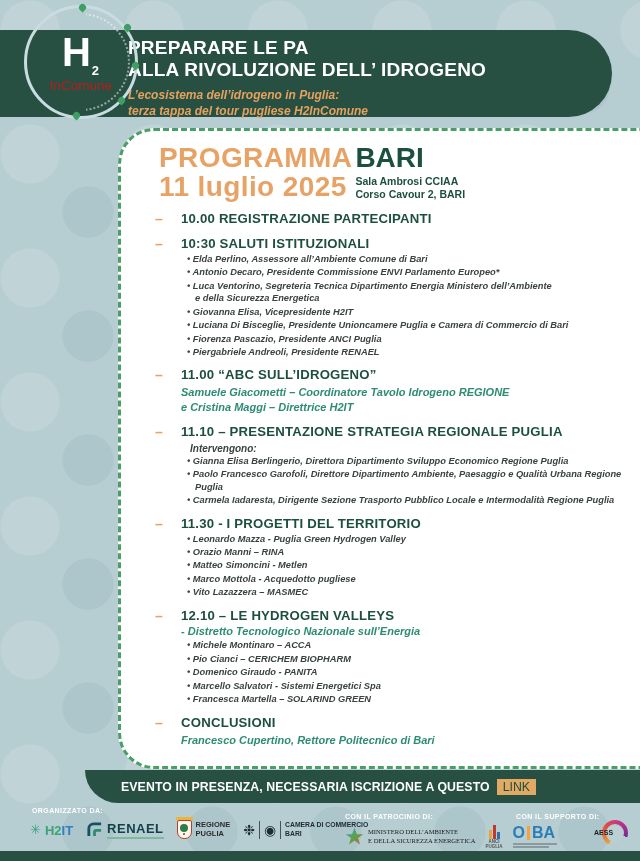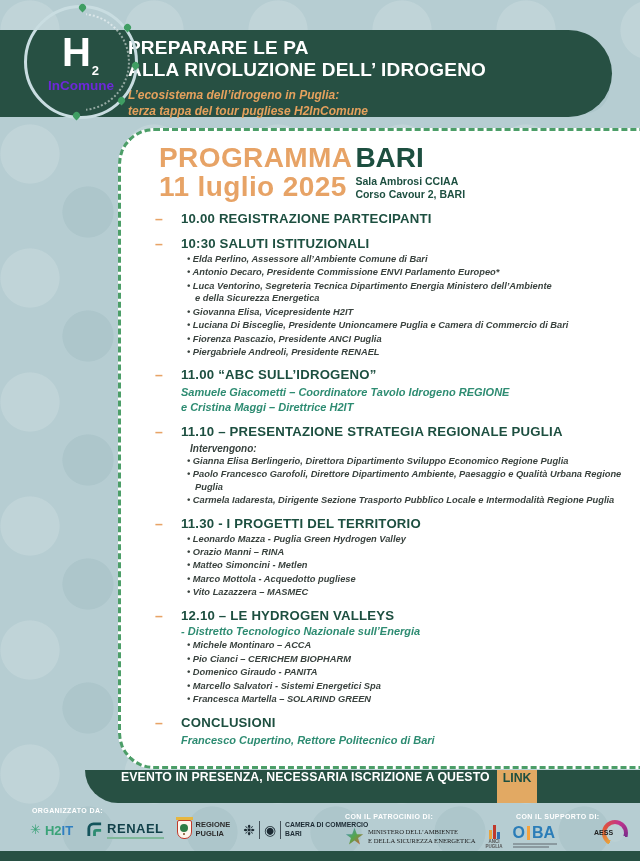--- a/index.html
+++ b/index.html
@@ -19,21 +19,21 @@
   .header-text{position:absolute;left:128px;top:37px;}
   .h-title{color:#ffffff;font-weight:bold;font-size:19px;line-height:1.17;letter-spacing:.2px;white-space:pre-line;}
   .h-sub{color:#e5a15d;font-style:italic;font-weight:bold;font-size:12px;line-height:1.32;margin-top:7px;white-space:pre-line;}
   .logo{position:absolute;left:24px;top:5px;width:114px;height:114px;border-radius:50%;
     border:3px solid #c9dde1;box-sizing:border-box;display:flex;flex-direction:column;
     align-items:center;justify-content:center;}
   .logo::after{content:"";position:absolute;inset:5px;border-radius:50%;
     border:2px dotted rgba(255,255,255,.5);clip-path:inset(0 0 0 55%);}
   .logo-h{color:#fff;font-weight:bold;font-size:40px;line-height:1;letter-spacing:1px;}
   .logo-2{font-size:13px;vertical-align:sub;}
-  .logo-name{color:#6d28d9;font-weight:bold;font-size:13.5px;margin-top:1px;}
+  .logo-name{color:#b91c1c;font-weight:normal;font-size:13.5px;margin-top:1px;}
   .pin{position:absolute;width:7px;height:7px;border-radius:50% 50% 50% 0;
     background:#3f9e63;transform:rotate(-45deg);}
   .pin1{top:-4px;left:52px;} .pin2{top:16px;right:4px;} .pin3{top:54px;right:-4px;}
   .pin4{bottom:12px;right:10px;} .pin5{bottom:-3px;left:46px;}
   
   .card{position:absolute;left:118px;top:128px;width:537px;height:641px;
     background:#ffffff;border:3px dashed #4c9e68;border-right:none;
     border-radius:36px 0 0 36px;box-sizing:border-box;
     padding:13px 16px 0 34px;overflow:hidden;}
   .ph{display:flex;gap:3px;margin-bottom:9px;margin-left:4px;}
@@ -43,23 +43,23 @@
   .sec{display:flex;margin-bottom:9px;}
   .dash{width:26px;flex:none;color:#e7a366;font-weight:bold;font-size:14px;line-height:16px;}
   .sec-body{flex:1;min-width:0;}
   .sec-head{font-size:13.2px;font-weight:bold;color:#1d4f40;letter-spacing:.2px;line-height:16px;}
   .teal-line{color:#2e8c72;font-weight:bold;font-style:italic;font-size:11px;line-height:1.33;margin-top:2px;}
   .interv{color:#3a4440;font-weight:bold;font-style:italic;font-size:10px;margin:3px 0 1px 9px;}
   .bullet{color:#39423e;font-weight:bold;font-style:italic;font-size:9.3px;line-height:1.34;
     padding-left:14px;text-indent:-8px;margin-top:1px;white-space:pre-line;}
   
   .banner{position:absolute;left:85px;top:770px;right:0;height:33px;background:#275043;
-    border-radius:0 0 0 38px;display:flex;padding-left:36px;box-sizing:border-box;}
+    border-radius:0 0 0 38px;display:flex;align-items:center;padding-left:36px;box-sizing:border-box;}
   .banner-text{color:#fff;font-weight:bold;font-size:12.3px;letter-spacing:.1px;}
-  .link-chip{background:#e2a963;color:#1d4f40;font-weight:bold;font-size:12.3px;
+  .link-chip{background:#e2a963;color:#1d4f40;font-weight:normal;font-size:12.3px;
     padding:1px 6px;margin-left:7px;display:inline-block;}
   
   .footer{position:absolute;left:0;top:802px;width:640px;height:49px;}
   .lbl{position:absolute;color:#fff;font-weight:bold;font-size:7px;letter-spacing:.4px;}
   .lbl-org{left:32px;top:5px;} .lbl-pat{left:345px;top:11px;} .lbl-sup{left:516px;top:11px;}
   .logos-left{position:absolute;left:30px;top:18px;display:flex;align-items:center;gap:13px;}
   .logos-right{position:absolute;left:345px;top:22px;display:flex;align-items:center;gap:10px;}
   .logo-item{display:flex;align-items:center;gap:4px;}
   .h2it-icon{color:#3aa378;font-size:13px;}
   .h2it-h2{color:#3aa378;font-weight:bold;font-size:13px;}

